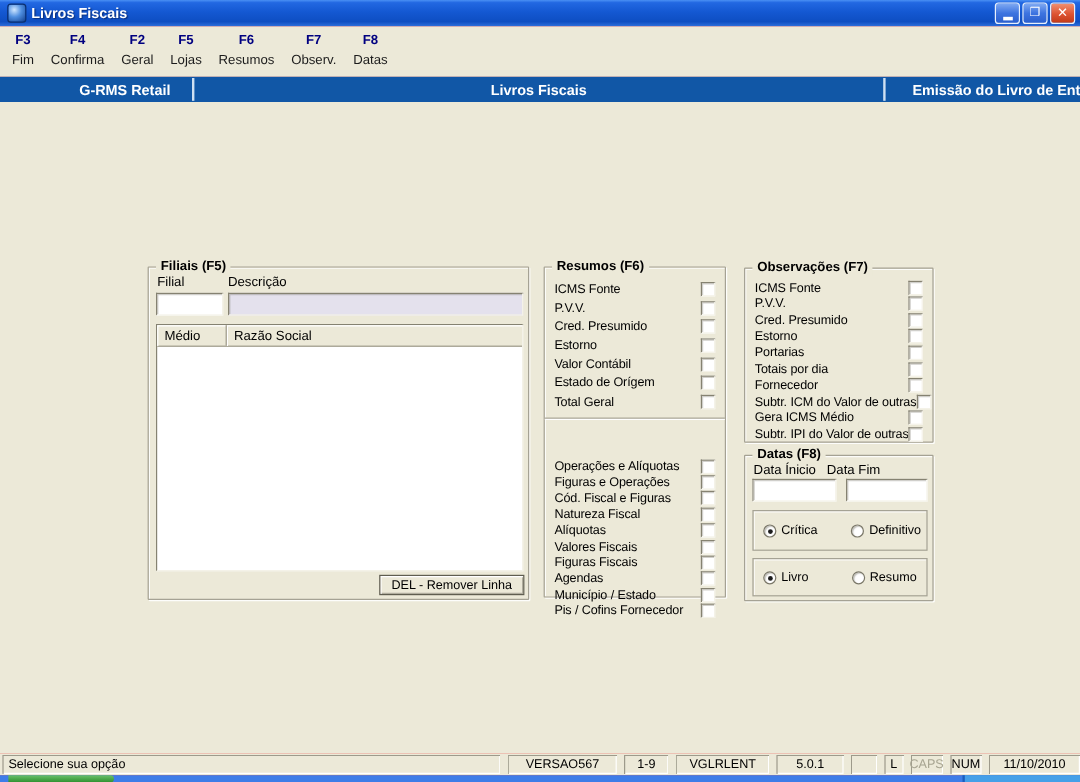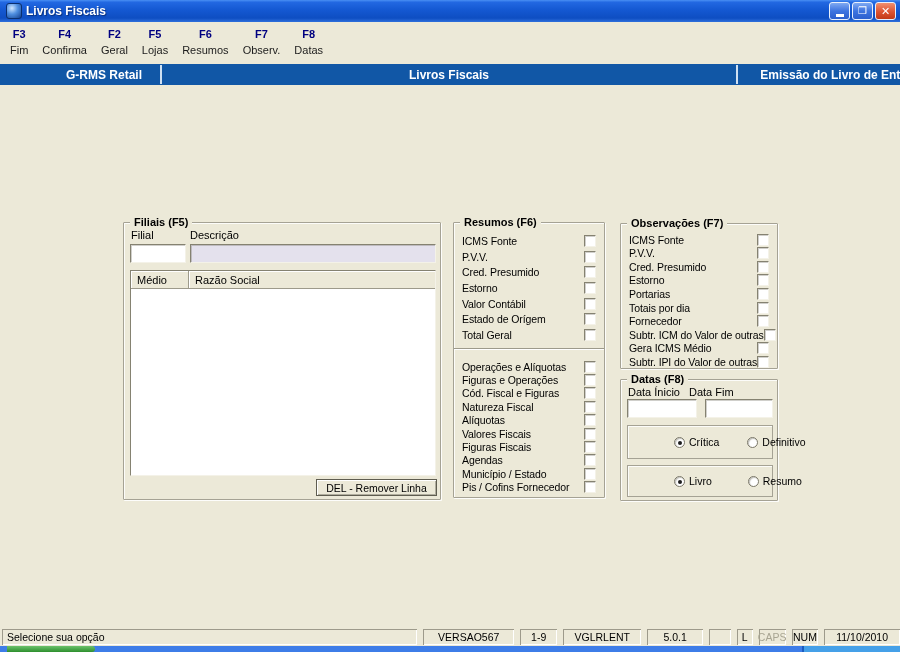--- a/index.html
+++ b/index.html
@@ -70,21 +70,21 @@
   .chk-list{position:absolute;left:0;right:0;}
   .chk-row{display:flex;align-items:center;padding:0 8px 0 8px;}
   .chk-label{flex:1;font-size:10.5px;color:#000;white-space:nowrap;letter-spacing:-0.1px;}
   .checkbox{width:12px;height:12px;background:#fff;flex:0 0 auto;box-sizing:border-box;
     border:1px solid #858271;border-right-color:#F4F2E8;border-bottom-color:#F4F2E8;
     box-shadow:inset 1px 1px 0 rgba(120,118,105,.35);}
   .divider{position:absolute;left:0;right:0;height:0;border-top:1px solid #9D9A8B;border-bottom:1px solid #fff;}
 
   
   .radio-box{position:absolute;left:6px;width:146px;border:1px solid #A5A294;box-sizing:border-box;
-    box-shadow:inset 1px 1px 0 rgba(255,255,255,.85);display:flex;align-items:center;padding-left:38px;}
+    box-shadow:inset 1px 1px 0 rgba(255,255,255,.85);display:flex;align-items:center;}
   .radio-item{display:flex;align-items:center;gap:4px;}
   .radio{width:11px;height:11px;border-radius:50%;background:#fff;box-sizing:border-box;
     border:1px solid #7A7768;box-shadow:inset 1px 1px 1px rgba(120,118,105,.45);position:relative;}
   .radio.checked::after{content:"";position:absolute;left:3px;top:3px;width:4px;height:4px;border-radius:50%;background:#1c1c1c;}
   .radio-label{font-size:10.5px;color:#000;white-space:nowrap;}
 
   
   .statusbar{position:absolute;left:0;top:628px;width:900px;height:18px;background:#ECE9D8;
     display:flex;align-items:center;gap:6px;padding-left:2px;box-sizing:border-box;}
   .sb-panel{height:16px;background:#ECE9D8;box-sizing:border-box;font-size:10.5px;color:#000;
@@ -203,21 +203,21 @@
             <span class="chk-label">Estado de Orígem</span>
             <span class="checkbox"></span>
           </div>
           <div class="chk-row" style="height: 15.7px;">
             <span class="chk-label">Total Geral</span>
             <span class="checkbox"></span>
           </div>
         </div>
       <div class="divider" style="top:125px;"></div>
       <div class="chk-list" style="top:137px;--row-h:13.4px;">
-          <div class="chk-row" style="height: 13.4px;">
+          <div class="chk-row" style="height: 13.4px; margin-top: 22px;">
             <span class="chk-label">Operações e Alíquotas</span>
             <span class="checkbox"></span>
           </div>
           <div class="chk-row" style="height: 13.4px;">
             <span class="chk-label">Figuras e Operações</span>
             <span class="checkbox"></span>
           </div>
           <div class="chk-row" style="height: 13.4px;">
             <span class="chk-label">Cód. Fiscal e Figuras</span>
             <span class="checkbox"></span>

